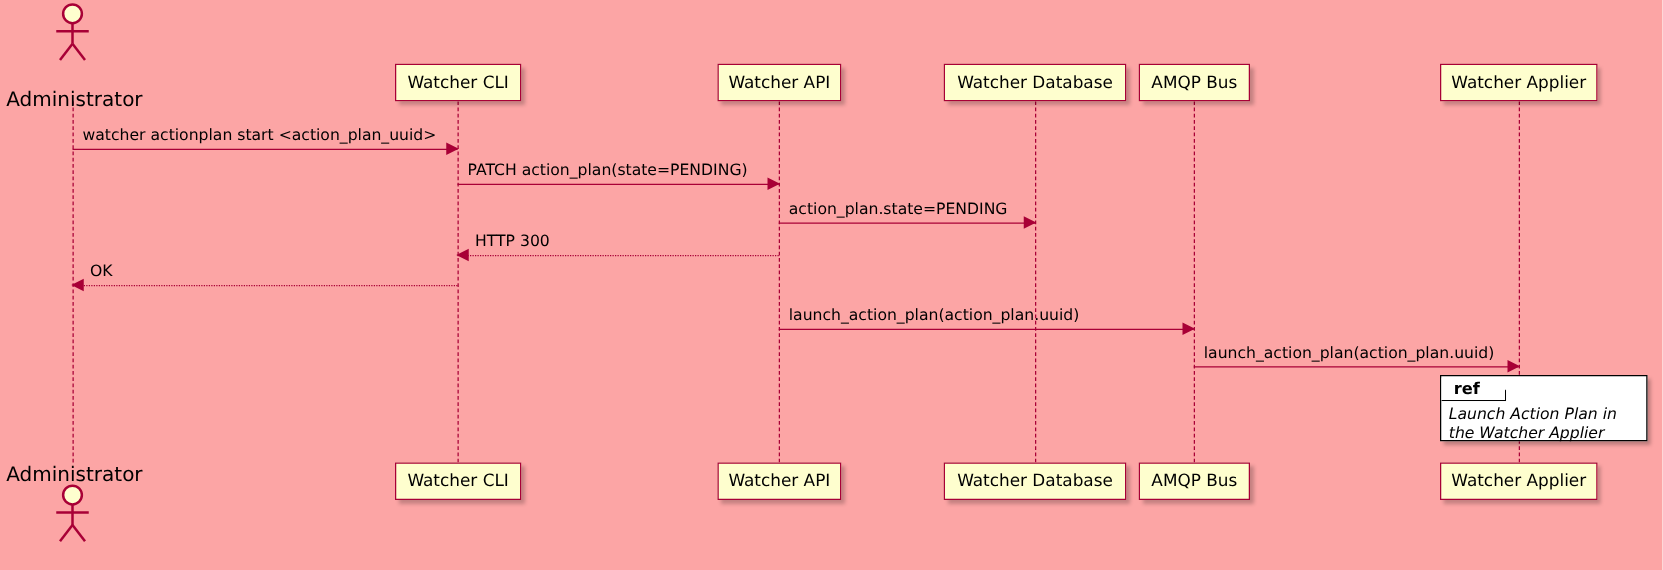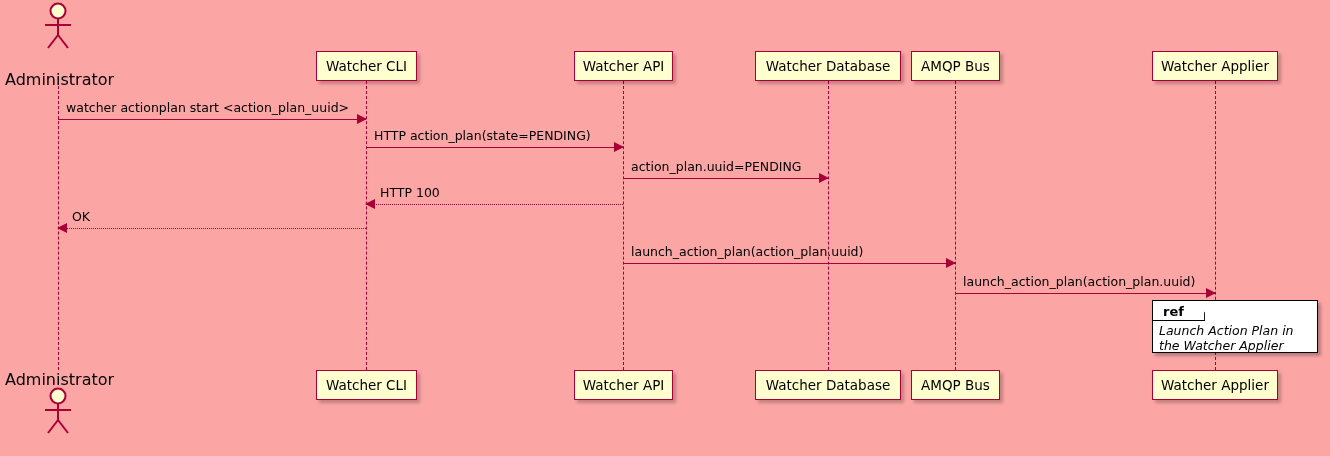--- a/index.html
+++ b/index.html
@@ -199,31 +199,31 @@
       </svg>
     </div>
     <div class="msg solid to-right" style="left: 58px; top: 119px; width: 308px;">
       <div class="line"></div>
       <div class="head"></div>
       <div class="label">watcher actionplan start &lt;action_plan_uuid&gt;</div>
     </div>
     <div class="msg solid to-right" style="left: 366px; top: 147px; width: 257px;">
       <div class="line"></div>
       <div class="head"></div>
-      <div class="label">HTTP action_plan(state=PENDING)</div>
+      <div class="label">PATCH action_plan(state=PENDING)</div>
     </div>
     <div class="msg solid to-right" style="left: 623px; top: 178px; width: 205px;">
       <div class="line"></div>
       <div class="head"></div>
-      <div class="label">action_plan.uuid=PENDING</div>
+      <div class="label">action_plan.state=PENDING</div>
     </div>
     <div class="msg dashed to-left" style="left: 366px; top: 204px; width: 257px;">
       <div class="line"></div>
       <div class="head"></div>
-      <div class="label">HTTP 100</div>
+      <div class="label">HTTP 300</div>
     </div>
     <div class="msg dashed to-left" style="left: 58px; top: 228px; width: 308px;">
       <div class="line"></div>
       <div class="head"></div>
       <div class="label">OK</div>
     </div>
     <div class="msg solid to-right" style="left: 623px; top: 263px; width: 332px;">
       <div class="line"></div>
       <div class="head"></div>
       <div class="label">launch_action_plan(action_plan.uuid)</div>

